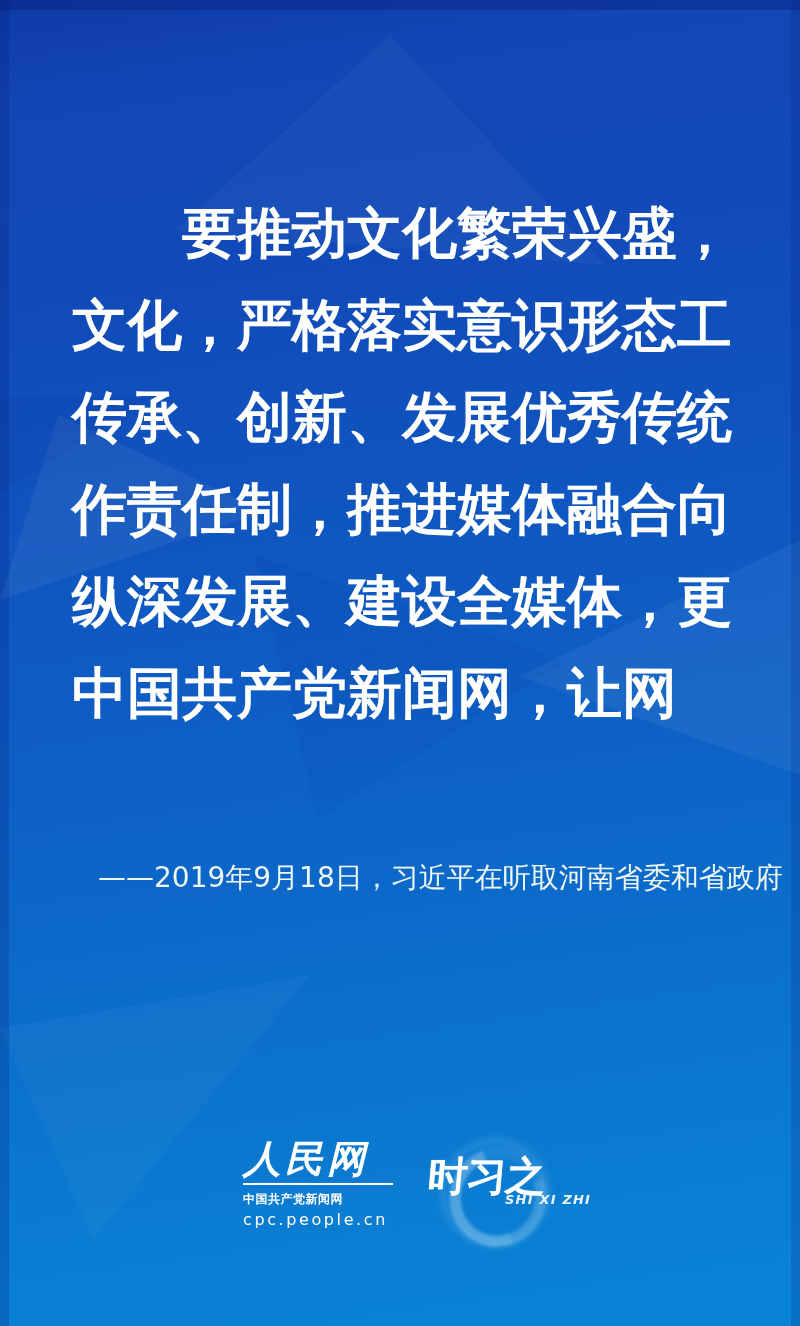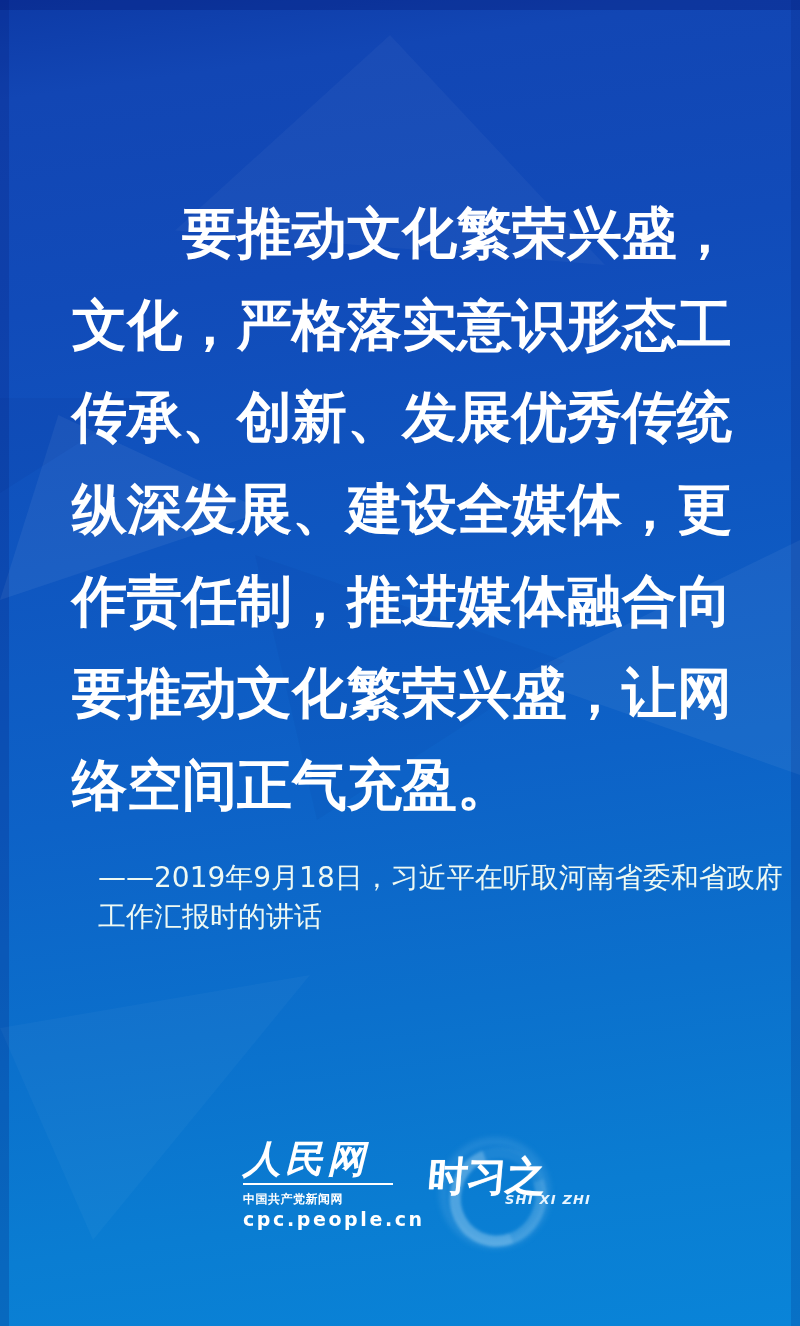--- a/index.html
+++ b/index.html
@@ -64,20 +64,21 @@
     white-space: nowrap;
   }
   .quote-line.indent { padding-left: 110px; }
 
   
   .attribution {
     position: absolute;
     right: 62px;
     top: 858px;
     width: 640px;
+    text-align: right;
     color: #eef9f3;
     font-size: 28px;
     line-height: 39px;
     font-weight: normal;
     white-space: nowrap;
   }
 
   
   .people-logo {
     position: absolute;
@@ -97,22 +98,22 @@
   }
   .people-divider { height: 2px; background: #ffffff; margin: 1px 0 4px 0; }
   .people-name {
     font-size: 12px;
     font-weight: bold;
     letter-spacing: 0.5px;
     line-height: 20px;
     white-space: nowrap;
   }
   .people-url {
-    font-size: 19px;
-    font-weight: bold;
+    font-size: 16px;
+    font-weight: normal;
     letter-spacing: 2.6px;
     line-height: 17px;
     margin-top: 2px;
     white-space: nowrap;
   }
 
   
   .sxz-logo {
     position: absolute;
     left: 428px;
@@ -175,29 +176,27 @@
   <div class="facet facet-2"></div>
   <div class="facet facet-3"></div>
   <div class="facet facet-4"></div>
   <div class="facet facet-5"></div>
   <div class="facet facet-6"></div>
 
   <div class="quote">
     <div class="quote-line indent">要推动文化繁荣兴盛，</div>
     <div class="quote-line">文化，严格落实意识形态工</div>
     <div class="quote-line">传承、创新、发展优秀传统</div>
+    <div class="quote-line">作责任制，推进媒体融合向</div>
     <div class="quote-line">纵深发展、建设全媒体，更</div>
-    <div class="quote-line">作责任制，推进媒体融合向</div>
-    <div class="quote-line">要推动文化繁荣兴盛，让网</div>
-    <div class="quote-line">络空间正气充盈。</div>
+    <div class="quote-line">中国共产党新闻网，让网</div>
   </div>
 
   <div class="attribution">
     <div>——2019年9月18日，习近平在听取河南省委和省政府</div>
-    <div>工作汇报时的讲话</div>
   </div>
 
   <div class="people-logo">
     <div class="people-script">人民网</div>
     <div class="people-divider"></div>
     <div class="people-name">中国共产党新闻网</div>
     <div class="people-url">cpc.people.cn</div>
   </div>
 
   <div class="sxz-logo">

